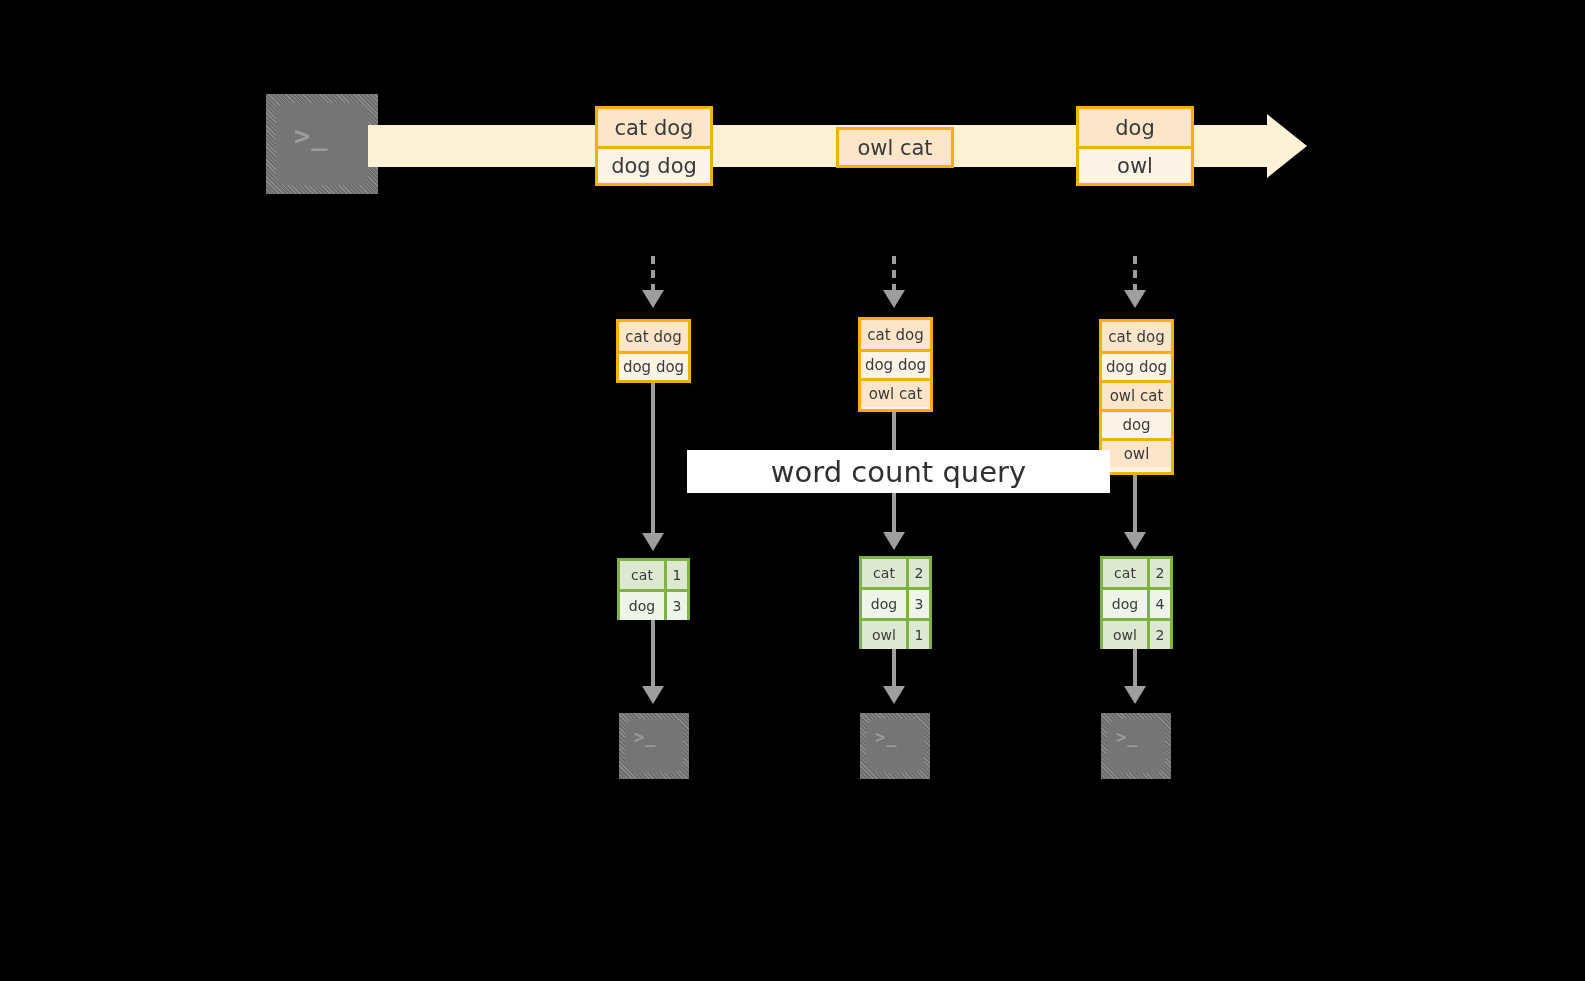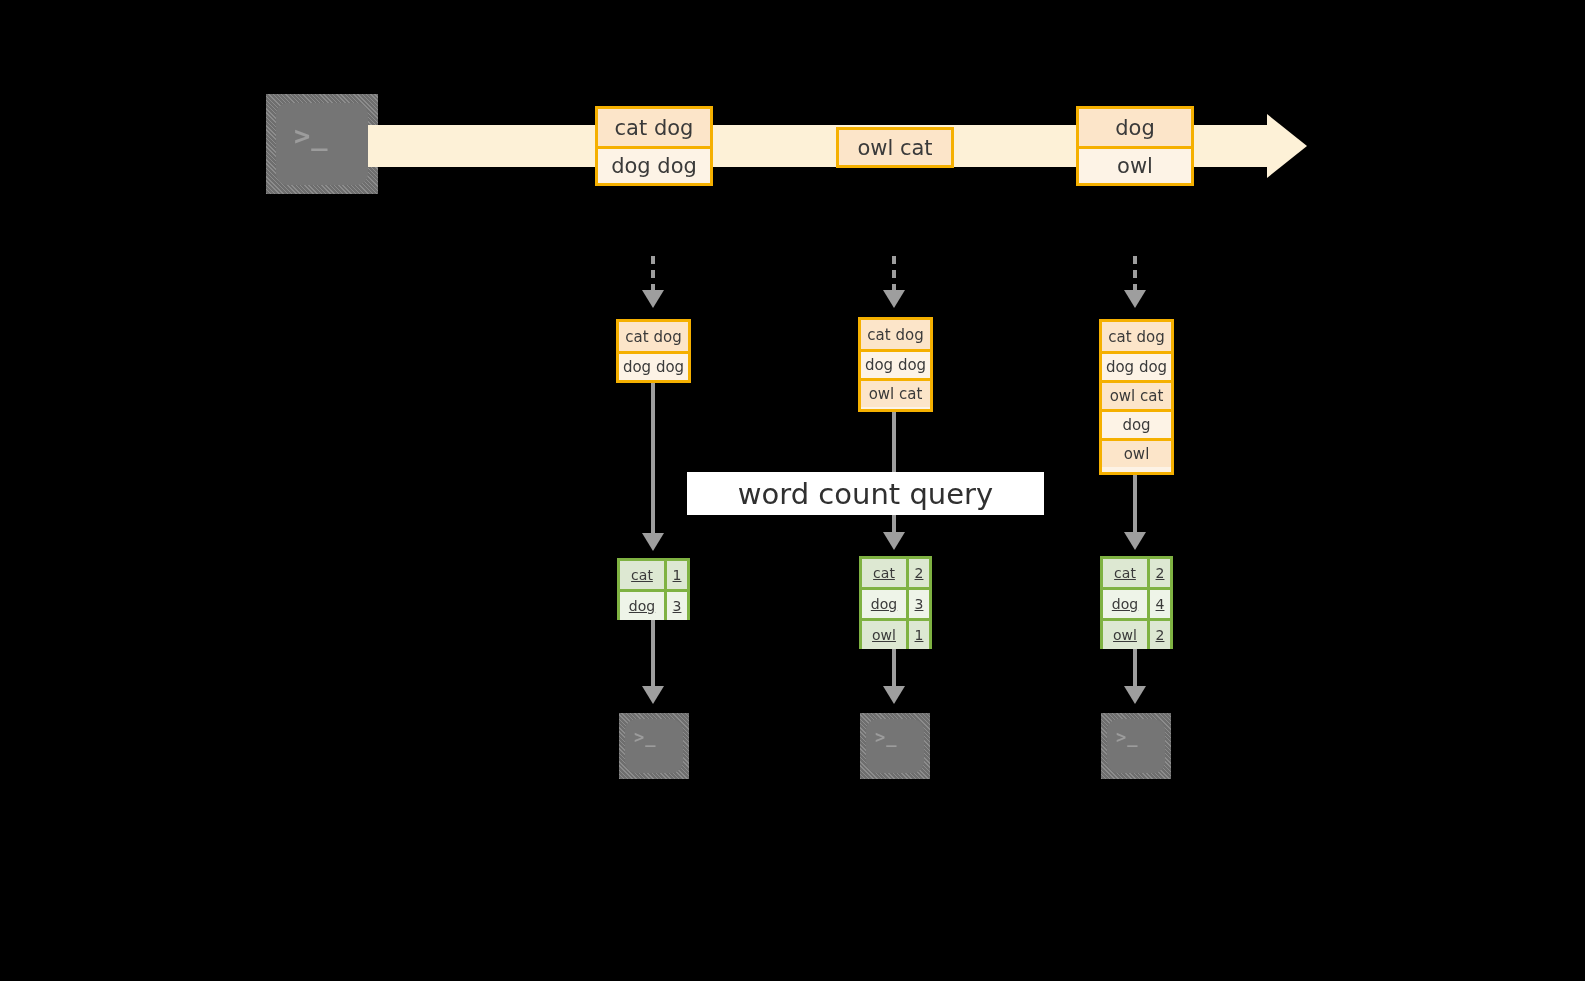--- a/index.html
+++ b/index.html
@@ -99,21 +99,20 @@
     border-top: 3px solid #7fb242;
   }
   .res-k, .res-v {
     box-sizing: border-box;
     color: #3a3a3a;
     display: flex;
     align-items: center;
     justify-content: center;
     white-space: nowrap;
     background: #eef4e8;
-    text-decoration: underline;
   }
   .res-row.alt .res-k, .res-row.alt .res-v {
     background: #dde8d2;
   }
   .res-v {
     border-left: 3px solid #7fb242;
   }
 
   
   .dashline {
@@ -273,17 +272,17 @@
 
   <div class="solidline" style="left:1133px; top:649px; height:39px;"></div>
   <div class="arrowhead" style="left:1124px; top:686px;"></div>
 
   <div class="term" style="left:1101px; top:713px; width:70px; height:66px;">
     <div class="term-hatch"></div>
     <div class="term-body" style="left:6px; top:6px; width:58px; height:54px;"></div>
     <div class="term-glyph" style="left:15px; top:16px; font-size:17px;">&gt;_</div>
   </div>
 
-  <div class="band" style="left:687px; top:472px; width:357px; height:43px;">
+  <div class="band" style="left:687px; top:450px; width:423px; height:43px;">
     <span class="band-label" style="font-size:29px;">word count query</span>
   </div>
 
 </div>
 
 </body></html>

